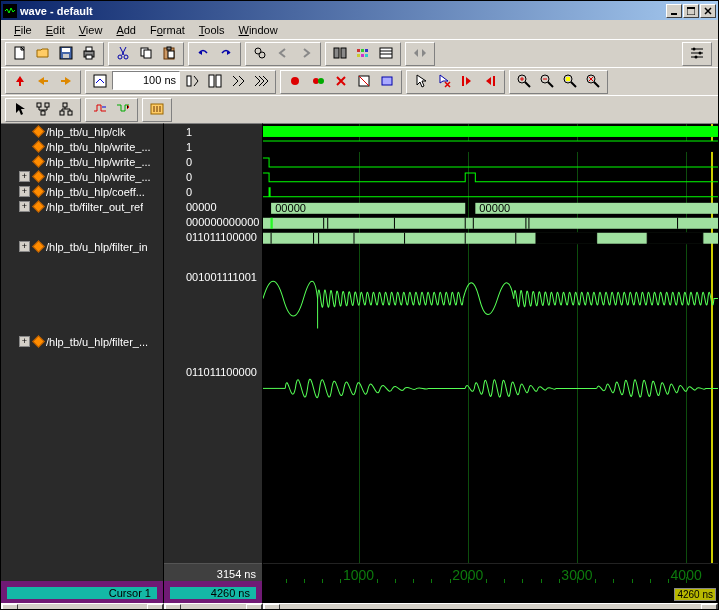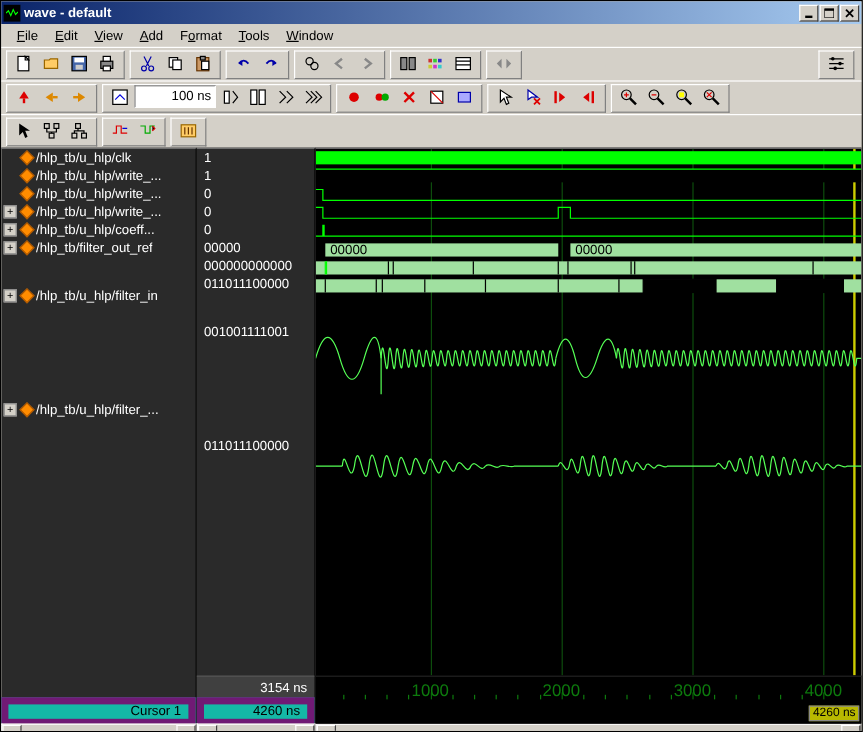--- a/index.html
+++ b/index.html
@@ -16,21 +16,21 @@
 .toolbar-row { background: #d4d0c8; height: 28px; display: flex; align-items: center; padding: 2px 4px; gap: 2px; border-top: 1px solid #fff; }
 .tb-group { display: flex; align-items: flex-start; gap: 1px; padding: 0 3px; height: 24px; border: 1px solid; border-color: #fff #808080 #808080 #fff; margin-right: 2px; }
 .tb-btn { width: 22px; height: 20px; display: flex; align-items: center; justify-content: center; border: 1px solid transparent; cursor: default; }
 .tb-btn svg { width: 16px; height: 16px; }
 .tb-input { width: 68px; height: 19px; border: 1px solid; border-color: #808080 #fff #fff #808080; padding: 0 3px; background: #fff; text-align: right; }
 .tb-spacer { flex: 1; }
 .main { display: flex; height: 480px; background: #d4d0c8; }
 .col-names { width: 163px; background: #2a2a2a; border-top: 1px solid #808080; border-right: 1px solid #000; display: flex; flex-direction: column; }
 .col-values { width: 99px; background: #2a2a2a; border-top: 1px solid #808080; border-right: 1px solid #000; display: flex; flex-direction: column; }
 .col-wave { flex: 1; background: #000; border-top: 1px solid #808080; display: flex; flex-direction: column; position: relative; }
-.sig-row { display: flex; align-items: center; height: 15px; color: #fff; padding-left: 2px; gap: 3px; overflow: hidden; white-space: nowrap; }
+.sig-row { display: flex; align-items: center; height: 15px; color: #fff; padding-left: 18px; gap: 3px; overflow: hidden; white-space: nowrap; }
 .expand-btn { width: 11px; height: 11px; background: #d4d0c8; border: 1px solid #888; display: flex; align-items: center; justify-content: center; font-size: 9px; color: #000; line-height: 1; }
 .expand-spacer { width: 11px; }
 .orange-diamond { width: 10px; height: 10px; display: flex; align-items: center; justify-content: center; }
 .orange-diamond::before { content: ""; width: 7px; height: 7px; background: #ff8c00; transform: rotate(45deg); border: 1px solid #aa5500; }
 .sig-name { color: #fff; font-size: 11px; overflow: hidden; text-overflow: ellipsis; }
 .sig-val { color: #fff; font-size: 11px; padding-left: 4px; }
 .col-filler { flex: 1; }
 .footer-bar { height: 20px; background: #d4d0c8; display: flex; align-items: center; }
 .footer-bar.dark { background: #404040; color: #fff; border-top: 1px solid #555; }
 .footer-cell-name { width: 163px; text-align: right; padding-right: 6px; }

